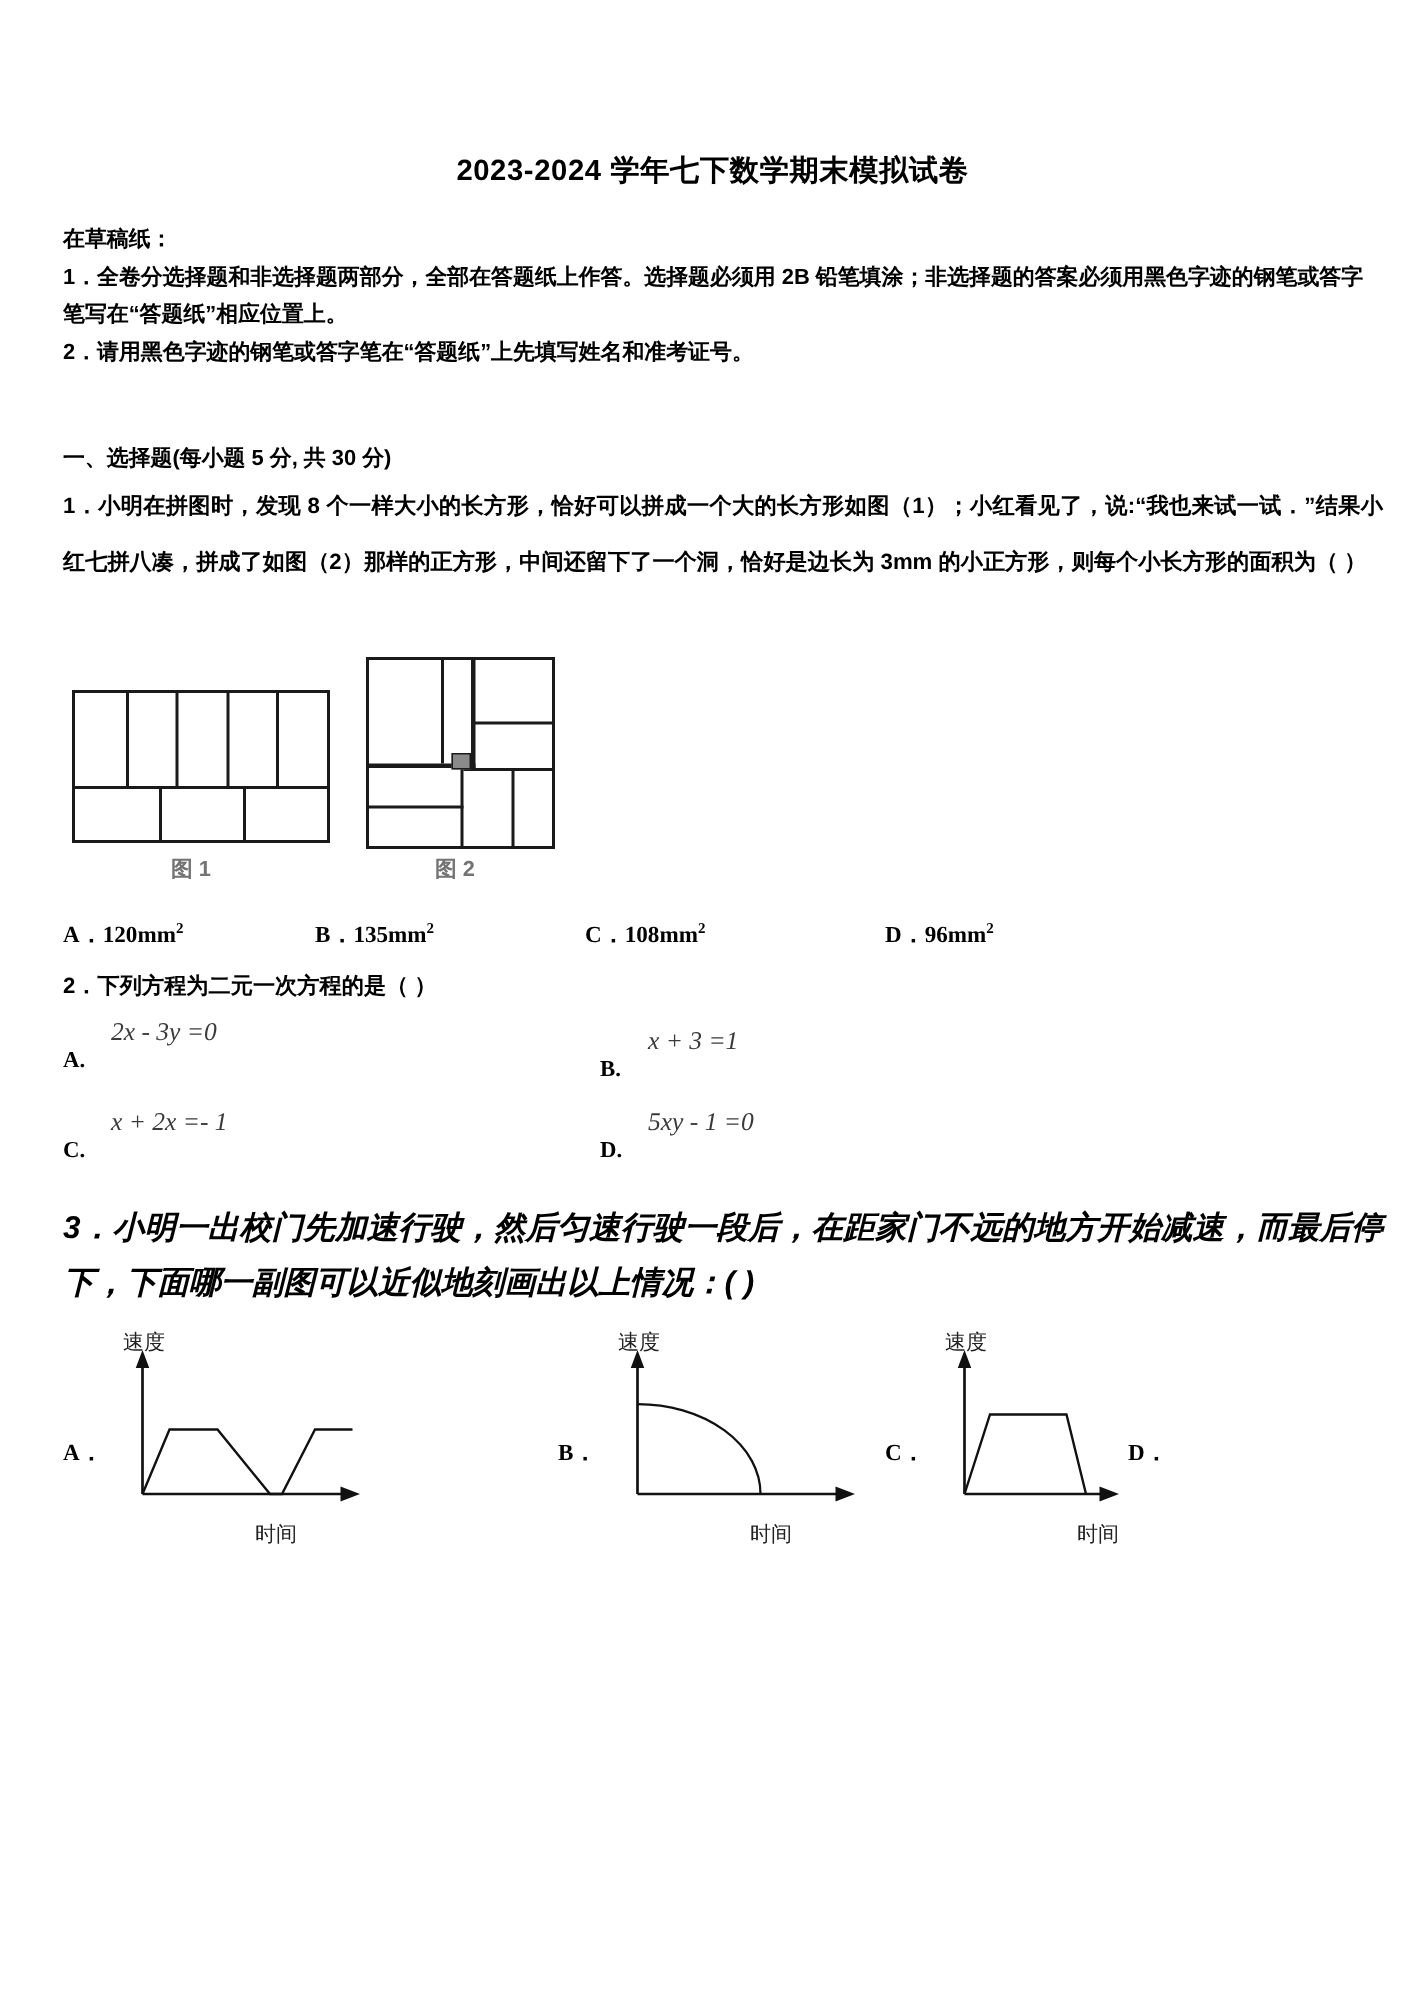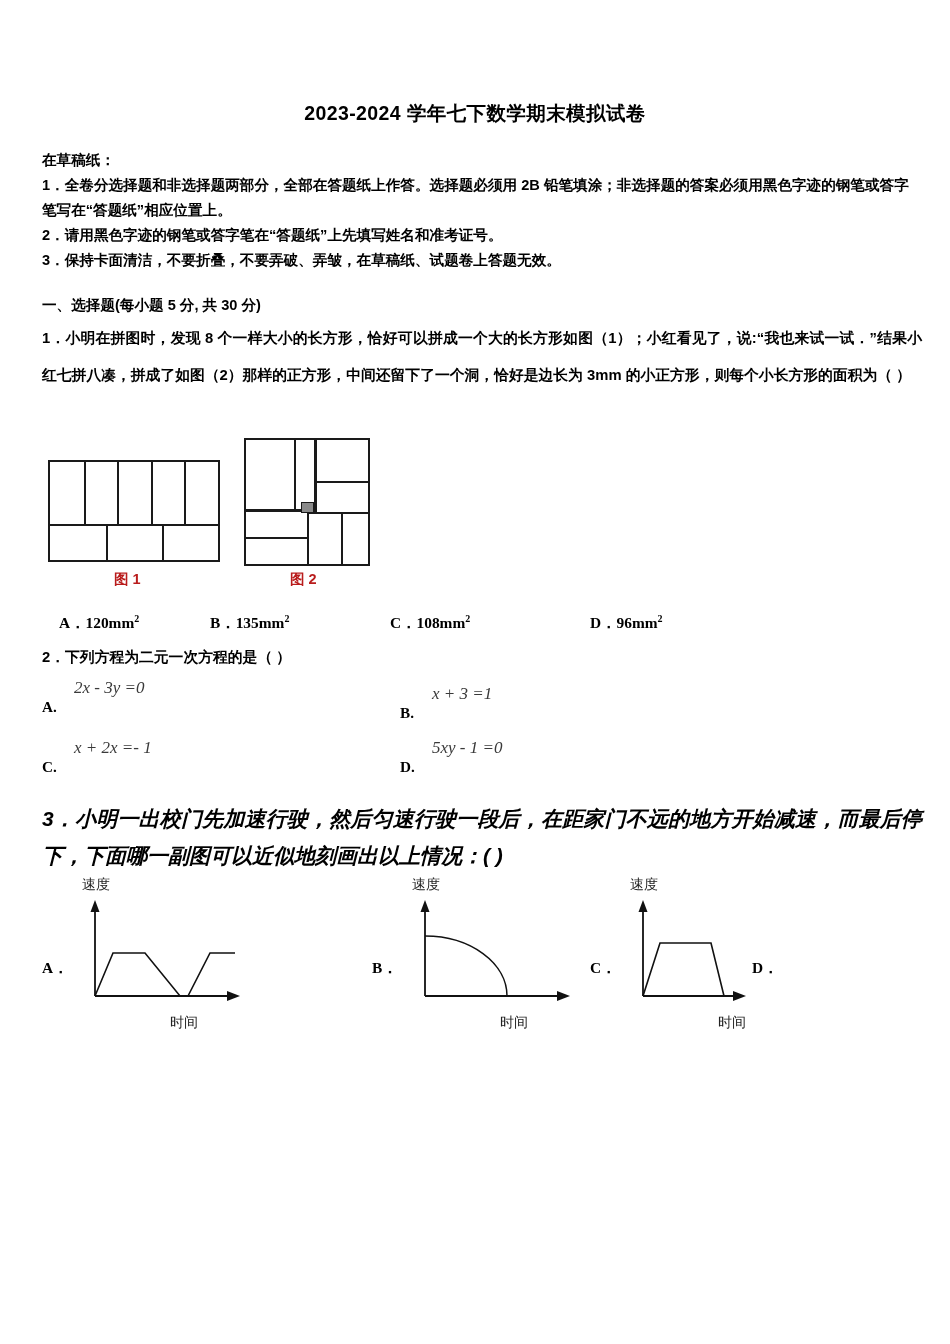--- a/index.html
+++ b/index.html
@@ -121,41 +121,41 @@
     position: absolute;
     background: #8a8a8a;
     border: 1.4px solid #1a1a1a;
     box-sizing: border-box;
   }
   .fig-label {
     position: absolute;
     font-family: "Liberation Sans", "DejaVu Sans", sans-serif;
     font-size: 14.5px;
     font-weight: bold;
-    color: #b91c1c;
+    color: #737373;
   }
   .fig-label.l1 { left: 72px;  top: 132px; }
   .fig-label.l2 { left: 248px; top: 132px; }
 
   
   .q1-options {
     position: absolute;
     left: 42px;
     top: 613px;
     width: 890px;
     font-family: "Liberation Serif", "DejaVu Serif", serif;
     font-size: 15.4px;
     font-weight: bold;
   }
   .q1-options .opt {
     position: absolute;
     white-space: nowrap;
   }
   .q1-options .opt sup { font-size: 10px; vertical-align: super; }
-  .q1-options .o0 { left: 17px; }
+  .q1-options .o0 { left: 0px; }
   .q1-options .o1 { left: 168px; }
   .q1-options .o2 { left: 348px; }
   .q1-options .o3 { left: 520px; margin-left: 28px; }
 
   
   .q2-stem {
     position: absolute;
     left: 42px;
     top: 648px;
     font-family: "Liberation Sans", "DejaVu Sans", sans-serif;
@@ -222,42 +222,41 @@
   }
   .graph-item .ylab,
   .graph-item .xlab {
     position: absolute;
     font-family: "Liberation Sans", "DejaVu Sans", sans-serif;
     font-size: 14px;
     font-weight: normal;
     color: #222;
     white-space: nowrap;
   }
-  .graph-item .ylab { left: 40px; top: 2px; font-family: Liberation Serif, serif; }
+  .graph-item .ylab { left: 40px; top: 12px; font-family: Liberation Serif, serif; }
   .graph-item .xlab { left: 128px; top: 140px; }
   .graph-item svg { position: absolute; left: 28px; top: 22px; }
 
   .gA { left: 0px; }
   .gB { left: 330px; }
   .gC { left: 548px; }
   .gD { left: 710px; }
   .gD .optlabel { left: 0; }
 </style>
 </head>
 <body>
 
 <div class="page">
 
   <div class="doc-title">2023-2024 学年七下数学期末模拟试卷</div>
 
   <div class="notice">
     <span class="nline">在草稿纸：</span>
     <span class="nline">1．全卷分选择题和非选择题两部分，全部在答题纸上作答。选择题必须用 2B 铅笔填涂；非选择题的答案必须用黑色字迹的钢笔或答字笔写在“答题纸”相应位置上。</span>
     <span class="nline">2．请用黑色字迹的钢笔或答字笔在“答题纸”上先填写姓名和准考证号。</span>
-    <span class="nline">3．保持卡面清洁，不要折叠，不要弄破、弄皱，在草稿纸、试题卷上答题无效。</span>
   </div>
 
   <div class="section-heading">一、选择题(每小题 5 分, 共 30 分)</div>
 
   <div class="q1-stem">
     <span>1．</span><span>小明在拼图时，发现 8 个一样大小的长方形，恰好可以拼成一个大的长方形如图（1）；小红看见了，说:“我也来试一试．”结果小红七拼八凑，拼成了如图（2）那样的正方形，中间还留下了一个洞，恰好是边长为 3mm 的小正方形，则每个小长方形的面积为（      ）</span>
   </div>
 
   <div class="fig-wrap">
 

